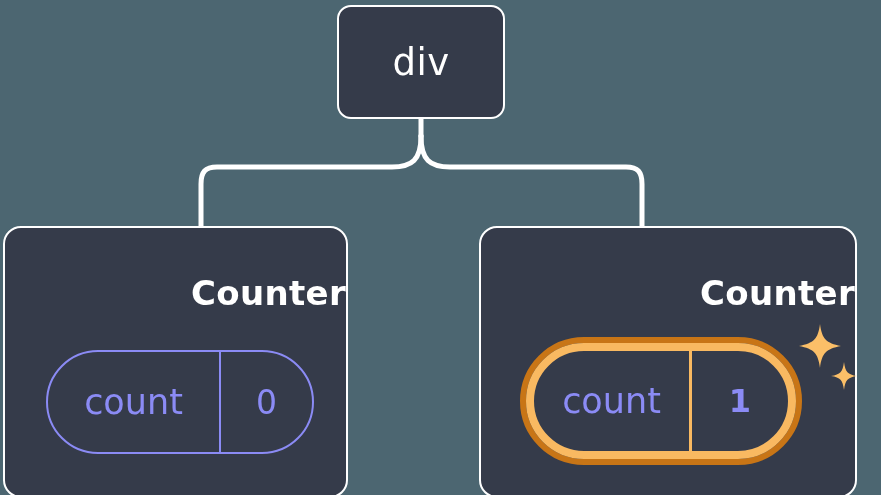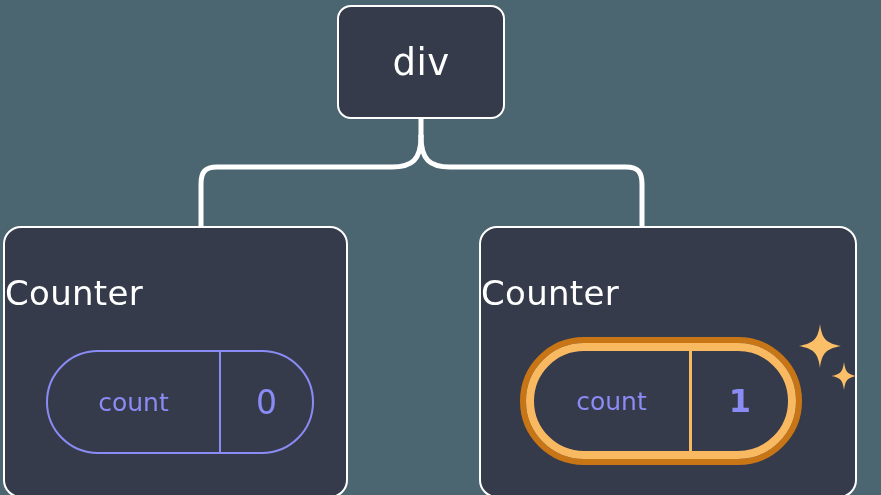--- a/index.html
+++ b/index.html
@@ -66,24 +66,24 @@
     font-weight: 400;
     letter-spacing: 0.5px;
     line-height: 1;
   }
 
   .component-title {
     position: absolute;
     left: 0;
     right: 0;
     top: 48px;
-    text-align: left;
+    text-align: right;
     color: #ffffff;
     font-size: 34px;
-    font-weight: 400;
+    font-weight: 700;
     letter-spacing: 0.3px;
     line-height: 1;
   }
 
   
   .pill {
     position: absolute;
     box-sizing: border-box;
     display: flex;
     align-items: stretch;
@@ -104,21 +104,21 @@
     border-right: 2px solid #8b8bf5;
   }
   .pill-plain .pill-val {
     flex: 1 1 auto;
     display: flex;
     align-items: center;
     justify-content: center;
   }
   .pill-key-text {
     color: #8b8bf5;
-    font-size: 25px;
+    font-size: 35px;
     font-weight: 400;
     line-height: 1;
   }
   .pill-val-text {
     color: #8b8bf5;
     font-size: 33px;
     font-weight: 400;
     line-height: 1;
   }
 

